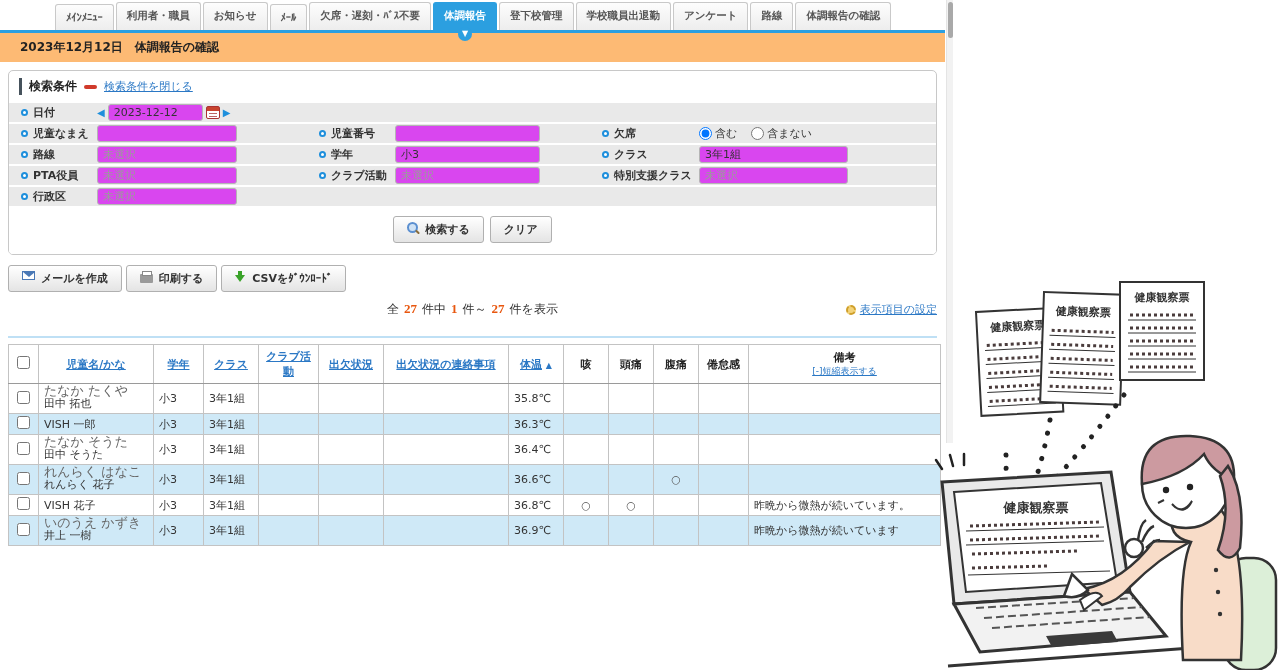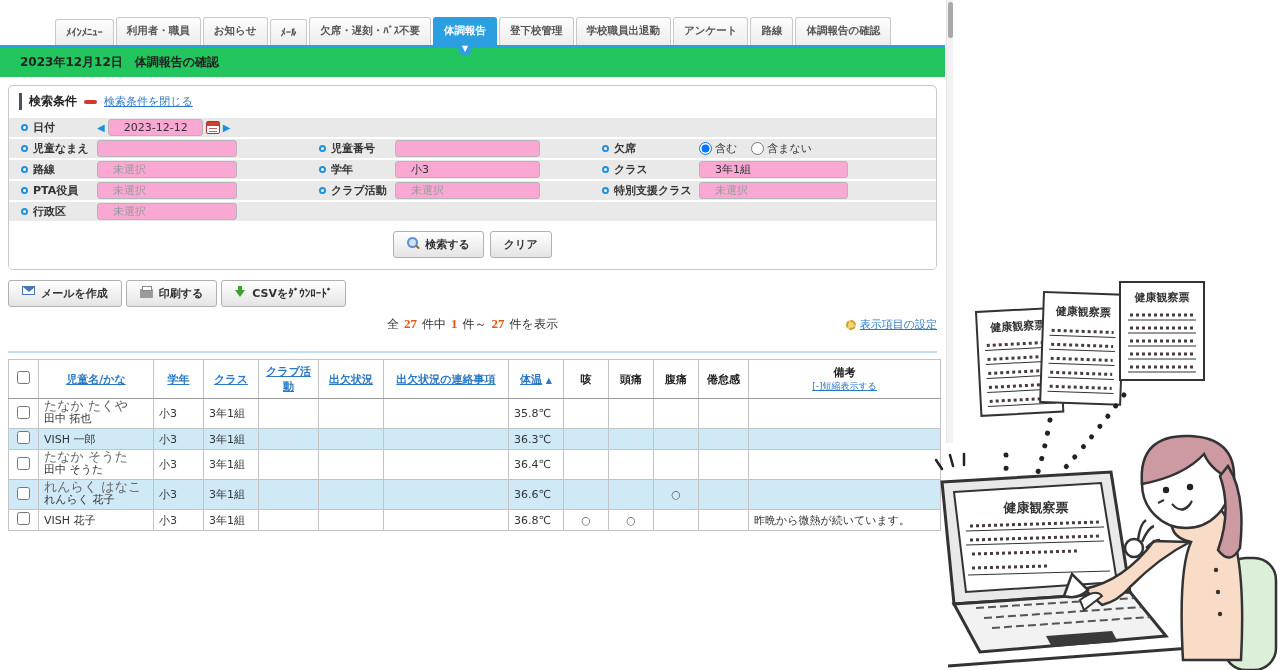--- a/index.html
+++ b/index.html
@@ -1,44 +1,44 @@
 <!DOCTYPE html>
 <html><head>
 <meta charset="utf-8">
 <style>
 * { box-sizing: border-box; margin: 0; padding: 0; }
 html,body { width:1280px; height:670px; }
 body { font-family:"DejaVu Sans","Liberation Sans",sans-serif; background:#fff; position:relative; overflow:hidden; color:#333; }
-.content { position:absolute; left:0; top:15px; width:945px; background:#fff; }
+.content { position:absolute; left:0; top:0; width:945px; background:#fff; }
 
 
 .tabbar { display:flex; align-items:flex-end; padding:4px 0 0 55px; height:30px; position:relative; z-index:3; }
 .tab { font-size:10.5px; font-weight:bold; color:#555; background:linear-gradient(#fdfdfd,#ededed); border:1px solid #c9c9c9; border-bottom:none; padding:6px 10px 7px; border-radius:3px 3px 0 0; margin-right:2px; white-space:nowrap; cursor:pointer; position:relative; }
 .tab.active { background:#2b9fe0; color:#fff; border-color:#2b9fe0; }
 .tab-badge { position:absolute; left:50%; bottom:-11px; transform:translateX(-50%); width:14px; height:14px; border-radius:50%; background:#2b9fe0; color:#fff; font-size:8px; line-height:13px; text-align:center; z-index:6; }
 
 
-.titlebar { border-top:3px solid #2b9fe0; background:#22c55e; padding:6px 0 6px 20px; font-size:12px; font-weight:bold; color:#222; position:relative; z-index:2; }
+.titlebar { border-top:3px solid #2b9fe0; background:#fdba74; padding:6px 0 6px 20px; font-size:12px; font-weight:bold; color:#222; position:relative; z-index:2; }
 
 
 .search-panel { margin:8px 8px 0; border:1px solid #c8c8c8; border-radius:5px; background:#fff; overflow:hidden; }
 .search-head { padding:7px 10px 6px; font-size:12px; display:flex; align-items:center; gap:7px; }
 .search-title { font-weight:bold; border-left:3px solid #46525c; padding-left:7px; color:#222; }
 .minus-icon { width:13px; height:4px; background:#d03a2b; border-radius:2px; display:inline-block; }
 .close-link { color:#2b78c5; font-size:11px; text-decoration:underline; cursor:pointer; }
 .frow { display:flex; align-items:center; background:#e9e9e9; border-top:2px solid #fff; height:21px; font-size:11px; }
 .flabel { font-weight:bold; color:#333; display:flex; gap:5px; align-items:center; }
 .bullet { width:7px; height:7px; border:2px solid #1e8fdc; border-radius:50%; background:#fff; display:inline-block; flex:none; }
 .l1 { width:88px; padding-left:12px; }
 .f1 { width:140px; }
 .l2 { margin-left:82px; width:76px; }
 .f2 { width:145px; }
 .l3 { margin-left:62px; width:97px; }
 .f3 { width:149px; }
-.tin { height:17px; border:1px solid #b5b5b5; border-radius:3px; font-size:11px; padding:1px 15px; width:100%; font-family:inherit; color:#333; background:#f9a8d4; }
+.tin { height:17px; border:1px solid #b5b5b5; border-radius:3px; font-size:11px; padding:1px 5px; width:100%; font-family:inherit; color:#333; background:#d946ef; }
 .tin::placeholder { color:#9b9b9b; }
 .date-box { display:flex; align-items:center; gap:3px; }
 .date-in { width:95px; }
 .arrow { color:#1e8fdc; font-size:10px; cursor:pointer; }
 .cal-icon { width:14px; height:13px; border:1px solid #a33; border-radius:2px; background:linear-gradient(#c9442f 0 4px,#fff 4px); position:relative; cursor:pointer; flex:none; }
 .cal-icon::after { content:""; position:absolute; left:2px; top:6px; width:8px; height:1px; background:#b66; box-shadow:0 3px 0 #b66; }
 .radio-group { display:flex; align-items:center; gap:14px; font-size:11px; }
 .radio-group label { display:flex; align-items:center; gap:3px; cursor:pointer; }
 .search-foot { display:flex; justify-content:center; gap:6px; padding:10px 0 11px; background:#fff; }
 .btn { display:inline-flex; gap:6px; background:linear-gradient(#ffffff,#e4e4e4); border:1px solid #b0b0b0; border-radius:3px; font-size:11px; font-weight:bold; color:#333; padding:5px 13px; cursor:pointer; font-family:inherit; }
@@ -357,20 +357,38 @@
         <td></td>
         <td></td>
         <td></td>
         <td>36.8℃</td>
         <td class="center circle-mark">○</td>
         <td class="center circle-mark">○</td>
         <td class="center circle-mark"></td>
         <td class="center circle-mark"></td>
         <td>昨晩から微熱が続いています。</td>
       </tr>
+      <tr class="alt">
+        <td class="center"><input type="checkbox" style=""></td>
+        <td>
+            <div class="kana">いのうえ かずき</div>
+            <div>井上 一樹</div>
+          </td>
+        <td>小3</td>
+        <td>3年1組</td>
+        <td></td>
+        <td></td>
+        <td></td>
+        <td>36.9℃</td>
+        <td class="center circle-mark"></td>
+        <td class="center circle-mark"></td>
+        <td class="center circle-mark"></td>
+        <td class="center circle-mark"></td>
+        <td>昨晩から微熱が続いています</td>
+      </tr>
     </tbody>
   </table>
 </div>
 
 <div class="vscroll">
   <div class="vscroll-thumb"></div>
 </div>
 
 <svg class="illustration" viewBox="0 0 352 400" aria-hidden="true">
 

